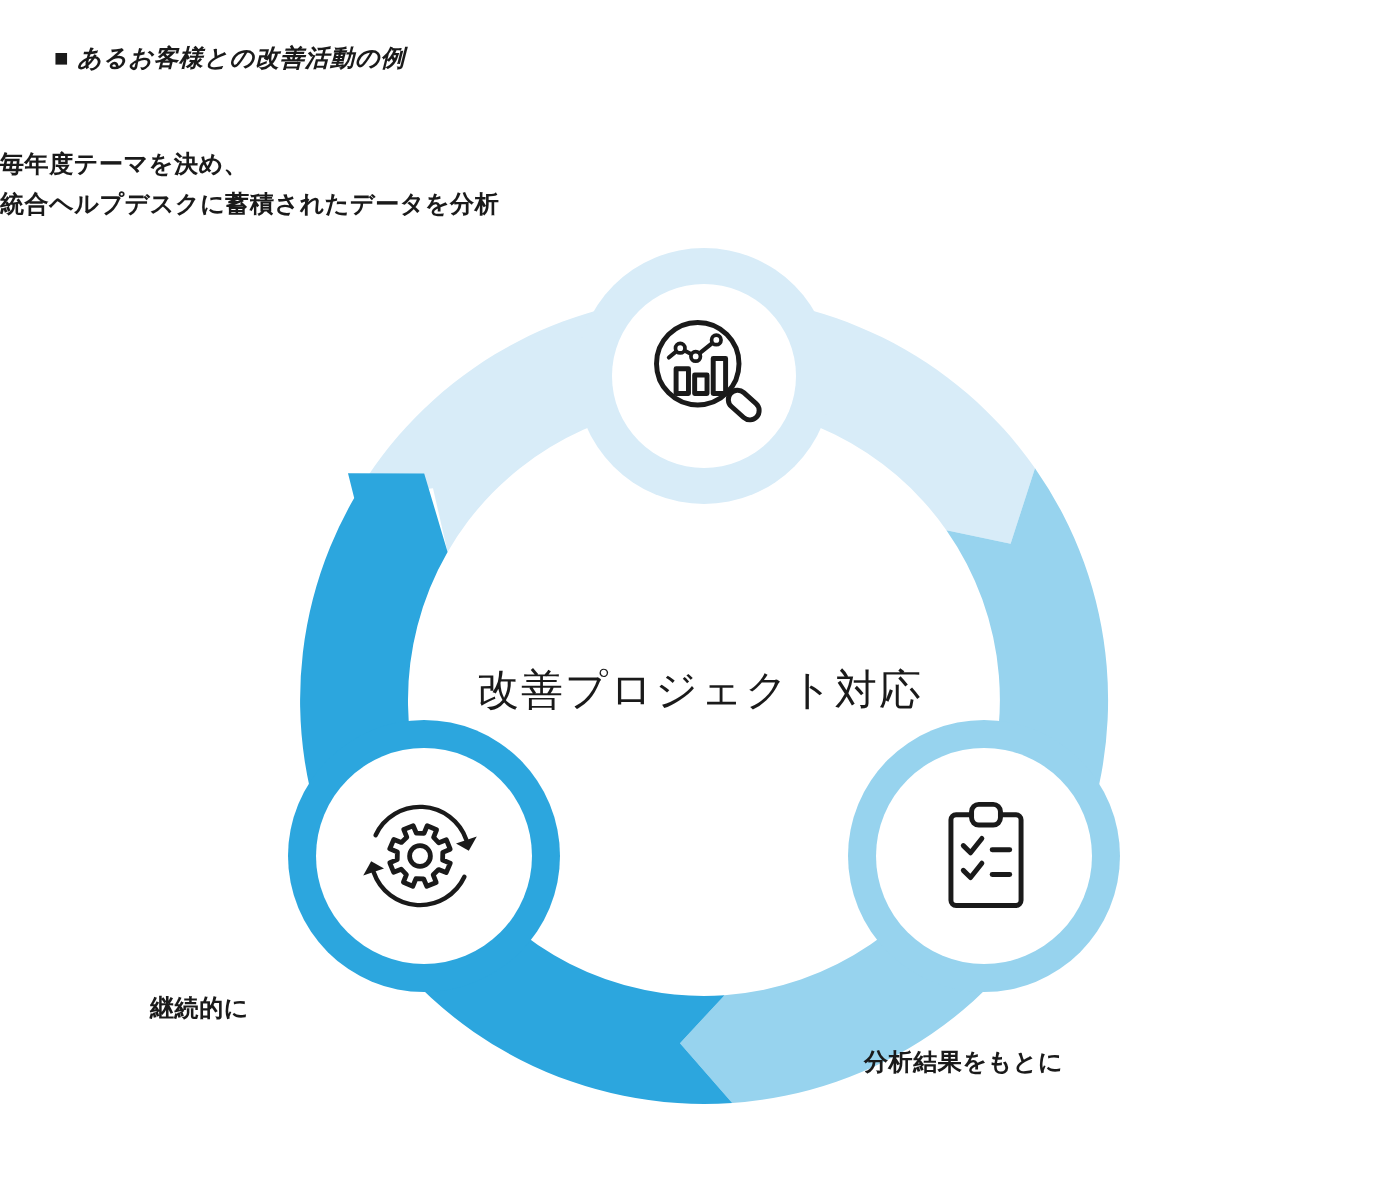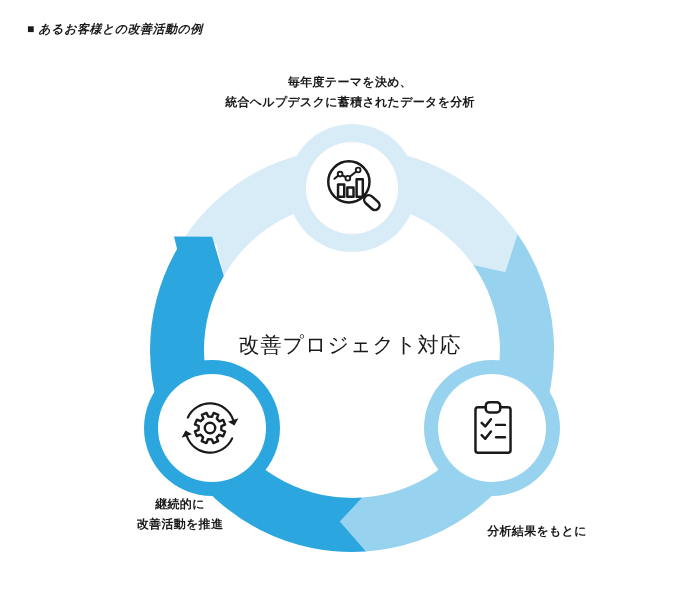--- a/index.html
+++ b/index.html
@@ -1,20 +1,20 @@
 <!DOCTYPE html>
 <html style="--ink: #1a1a1a;"><head>
 <meta charset="utf-8">
 <style>
   html,body{margin:0;padding:0;background:#ffffff;}
   :root{--ink:#1a1a1a;}
   .page{position:relative;width:700px;height:591px;background:#fff;overflow:hidden;
         font-family:"Liberation Sans","DejaVu Sans",sans-serif;color:var(--ink);}
   .title{position:absolute;left:27px;top:21px;font-size:12px;font-weight:700;letter-spacing:.5px;font-style:italic;}
-  .caption{position:absolute;text-align:center;font-size:12px;font-weight:700;line-height:20px;letter-spacing:.3px;}
+  .caption{position:absolute;font-size:12px;font-weight:700;line-height:20px;letter-spacing:.3px;}
   .caption-top{left:0;top:72px;width:700px;}
   .caption-left{left:75px;top:494px;width:210px;}
   .caption-right{left:432px;top:521px;width:210px;}
   .center-label{position:absolute;left:0;top:331px;width:700px;text-align:center;
         font-size:21px;font-weight:400;letter-spacing:1px;}
   .diagram-svg{position:absolute;left:0;top:0;}
   .ink{stroke:var(--ink);fill:none;stroke-width:2.4;stroke-linecap:round;stroke-linejoin:round;}
   .ink-fill{fill:var(--ink);stroke:none;}
   .wfill{fill:#ffffff;}
 </style>
@@ -74,20 +74,19 @@
       <path id="gear-arc2" class="ink" style="stroke-width:2.2" d="M 57.2 46.4 A 24.5 24.5 0 0 1 11.8 44.0"></path>
       <path id="gear-head1" class="ink-fill" d="M 63.4 26.2 L 53.0 29.8 L 59.4 33.4 Z"></path>
       <path id="gear-head2" class="ink-fill" d="M 6.6 45.8 L 17.0 42.2 L 10.6 38.6 Z"></path>
     </svg>
   </svg>
 
   <div class="center-label">改善プロジェクト対応</div>
 
   <div class="caption caption-left">
     <div>継続的に</div>
-    <div>改善活動を推進</div>
   </div>
 
   <div class="caption caption-right">
     <div>分析結果をもとに</div>
   </div>
 
 </div>
 
 </body></html>

